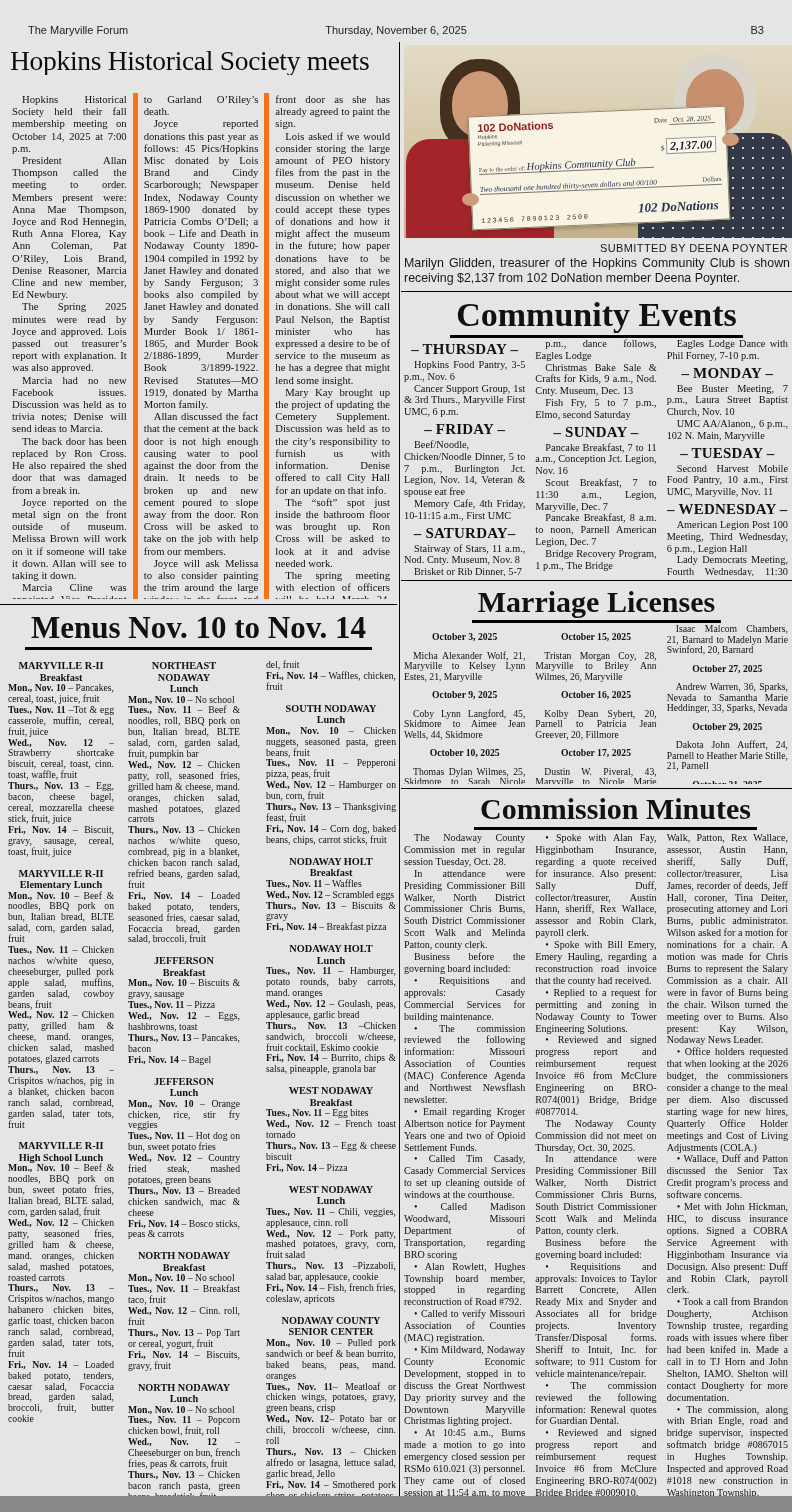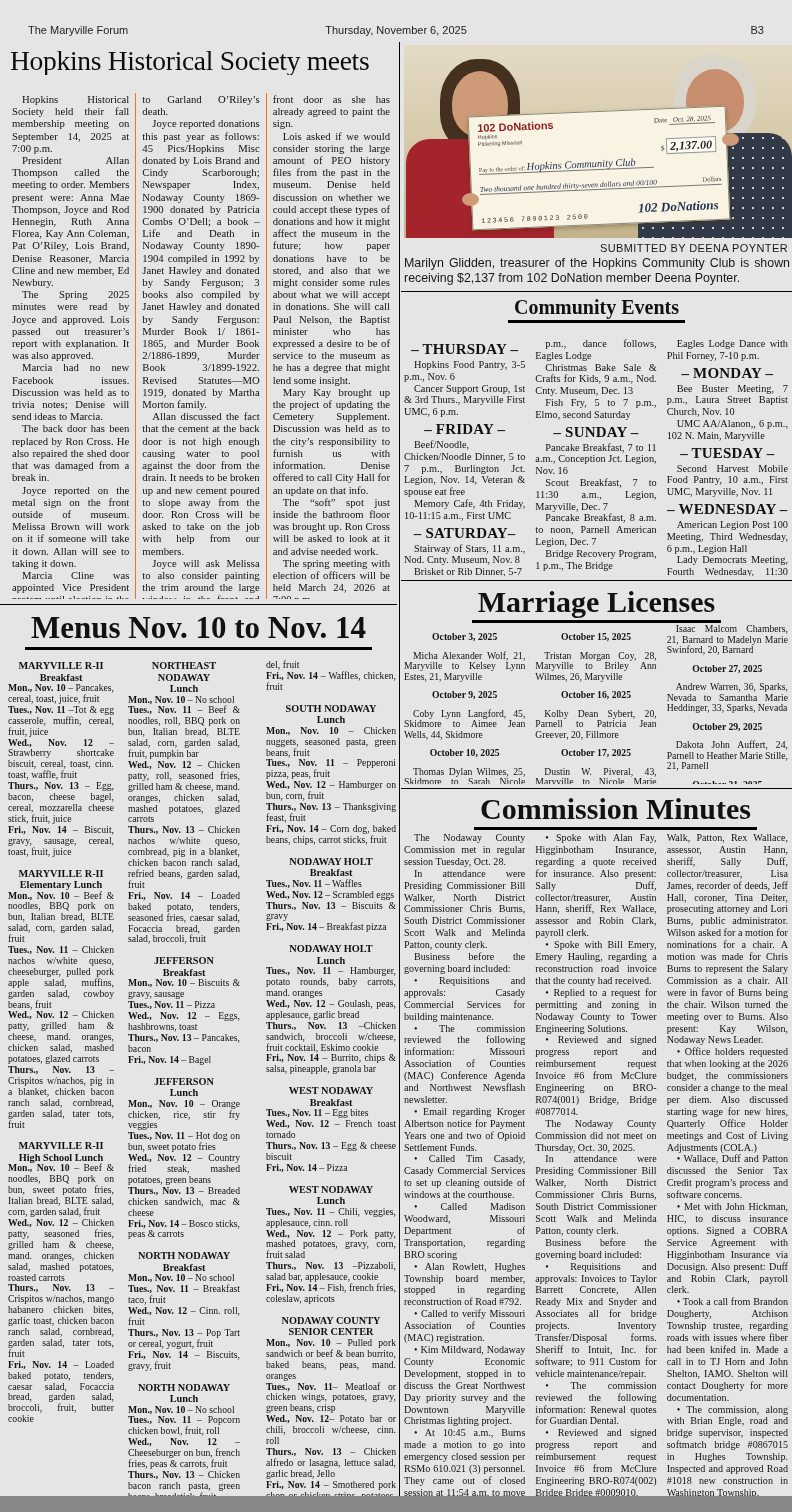--- a/index.html
+++ b/index.html
@@ -10,21 +10,21 @@
             font:11px "Liberation Sans","DejaVu Sans",sans-serif;color:#222;}
   #masthead .mh-l{position:absolute;left:0;}
   #masthead .mh-c{position:absolute;left:50%;transform:translateX(-50%);}
   #masthead .mh-r{position:absolute;right:0;}
   
   #headline1{position:absolute;top:47px;left:10px;width:386px;white-space:nowrap;overflow:hidden;
              font:400 27.5px/1 "Liberation Serif",serif;letter-spacing:-.3px;color:#0c0c0c;}
   #article{position:absolute;top:93px;left:6px;width:390px;height:506px;display:flex;overflow:hidden;
            font-size:10.7px;line-height:12.2px;}
   .acol{flex:1;padding:0 6px;overflow:hidden;}
-  .acol + .acol{border-left:1px solid #f97316;}
+  .acol + .acol{border-left:5px solid #f97316;}
   .bp{margin:0;text-indent:10px;text-align:justify;}
   .cont{text-indent:0;}
   .rule{position:absolute;border-top:1.6px solid #000;}
   #rule-menus{top:604px;left:0;width:397px;}
   .bigheadwrap{position:absolute;text-align:center;font-family:"Liberation Serif",serif;}
   .bighead{display:inline-block;font-weight:bold;border-bottom:3px solid #000;padding:0 6px 1px;}
   #menus-headline{top:610px;left:0;width:397px;font-size:31px;}
   #menus{position:absolute;top:660px;left:8px;width:388px;height:850px;display:flex;overflow:hidden;
          font-size:9.7px;line-height:10.9px;}
   #mcol1{width:106px;} #mcol2{width:112px;margin-left:14px;} #mcol3{flex:1;margin-left:26px;}
@@ -69,21 +69,21 @@
   .ck-sig{position:absolute;right:10px;bottom:6px;font:italic bold 13px "Liberation Serif",serif;color:#23304f;}
   .ck-micr{position:absolute;left:8px;bottom:4px;font:7px "Liberation Mono","DejaVu Sans Mono",monospace;
            letter-spacing:1.5px;color:#333;}
   .hand{position:absolute;width:17px;height:13px;border-radius:50%;background:#cf9a78;}
   #hand1{left:58px;top:148px;} #hand2{left:318px;top:88px;}
   #submitted{position:absolute;left:404px;top:242px;width:384px;text-align:right;
              font:11px "Liberation Sans",sans-serif;letter-spacing:.4px;color:#181818;}
   #caption{position:absolute;left:404px;top:256px;width:386px;
            font:12.4px/14.5px "Liberation Sans",sans-serif;color:#181818;text-align:justify;}
   #rule-ce{top:291px;left:401px;width:391px;}
-  #ce-headline{top:296px;left:401px;width:391px;font-size:20px;}
+  #ce-headline{top:296px;left:401px;width:391px;font-size:34px;}
   #events{position:absolute;top:338px;left:404px;width:384px;height:238px;display:flex;gap:10px;
           overflow:hidden;font-size:10.3px;line-height:11.8px;}
   .ecol{flex:1;overflow:hidden;}
   .eday{font-weight:bold;text-align:center;font-size:15px;line-height:17px;margin:3px 0 1px;letter-spacing:.2px;}
   .eev{margin:0;text-indent:10px;text-align:justify;}
   #rule-ml{top:580px;left:401px;width:391px;}
   #ml-headline{top:585px;left:401px;width:391px;font-size:30px;}
   #licenses{position:absolute;top:624px;left:404px;width:384px;height:160px;display:flex;gap:10px;
             overflow:hidden;font-size:9.7px;line-height:10.5px;}
   .lcol{flex:1;overflow:hidden;}
@@ -102,21 +102,21 @@
 
   <div id="masthead">
     <span class="mh-l">The Maryville Forum</span>
     <span class="mh-c">Thursday, November 6, 2025</span>
     <span class="mh-r">B3</span>
   </div>
 
   <div id="headline1">Hopkins Historical Society meets</div>
   <div id="article">
     <div class="acol" id="acol1">
-        <p class="bp">Hopkins Historical Society held their fall membership meeting on September 14, 2025 at 7:00 p.m.</p>
+        <p class="bp">Hopkins Historical Society held their fall membership meeting on October 14, 2025 at 7:00 p.m.</p>
         <p class="bp">President Allan Thompson called the meeting to order. Members present were: Anna Mae Thompson, Joyce and Rod Hennegin, Ruth Anna Florea, Kay Ann Coleman, Pat O’Riley, Lois Brand, Denise Reasoner, Marcia Cline and new member, Ed Newbury.</p>
         <p class="bp">The Spring 2025 minutes were read by Joyce and approved. Lois passed out treasurer’s report with explanation. It was also approved.</p>
         <p class="bp">Marcia had no new Facebook issues. Discussion was held as to trivia notes; Denise will send ideas to Marcia.</p>
         <p class="bp">The back door has been replaced by Ron Cross. He also repaired the shed door that was damaged from a break in.</p>
         <p class="bp">Joyce reported on the metal sign on the front outside of museum. Melissa Brown will work on it if someone will take it down. Allan will see to taking it down.</p>
         <p class="bp">Marcia Cline was appointed Vice President protem until election in the spring due</p>
       </div>
     <div class="acol" id="acol2">
         <p class="bp cont">to Garland O’Riley’s death.</p>
         <p class="bp">Joyce reported donations this past year as follows: 45 Pics/Hopkins Misc donated by Lois Brand and Cindy Scarborough; Newspaper Index, Nodaway County 1869-1900 donated by Patricia Combs O’Dell; a book – Life and Death in Nodaway County 1890-1904 compiled in 1992 by Janet Hawley and donated by Sandy Ferguson; 3 books also compiled by Janet Hawley and donated by Sandy Ferguson: Murder Book 1/ 1861-1865, and Murder Book 2/1886-1899, Murder Book 3/1899-1922. Revised Statutes—MO 1919, donated by Martha Morton family.</p>

